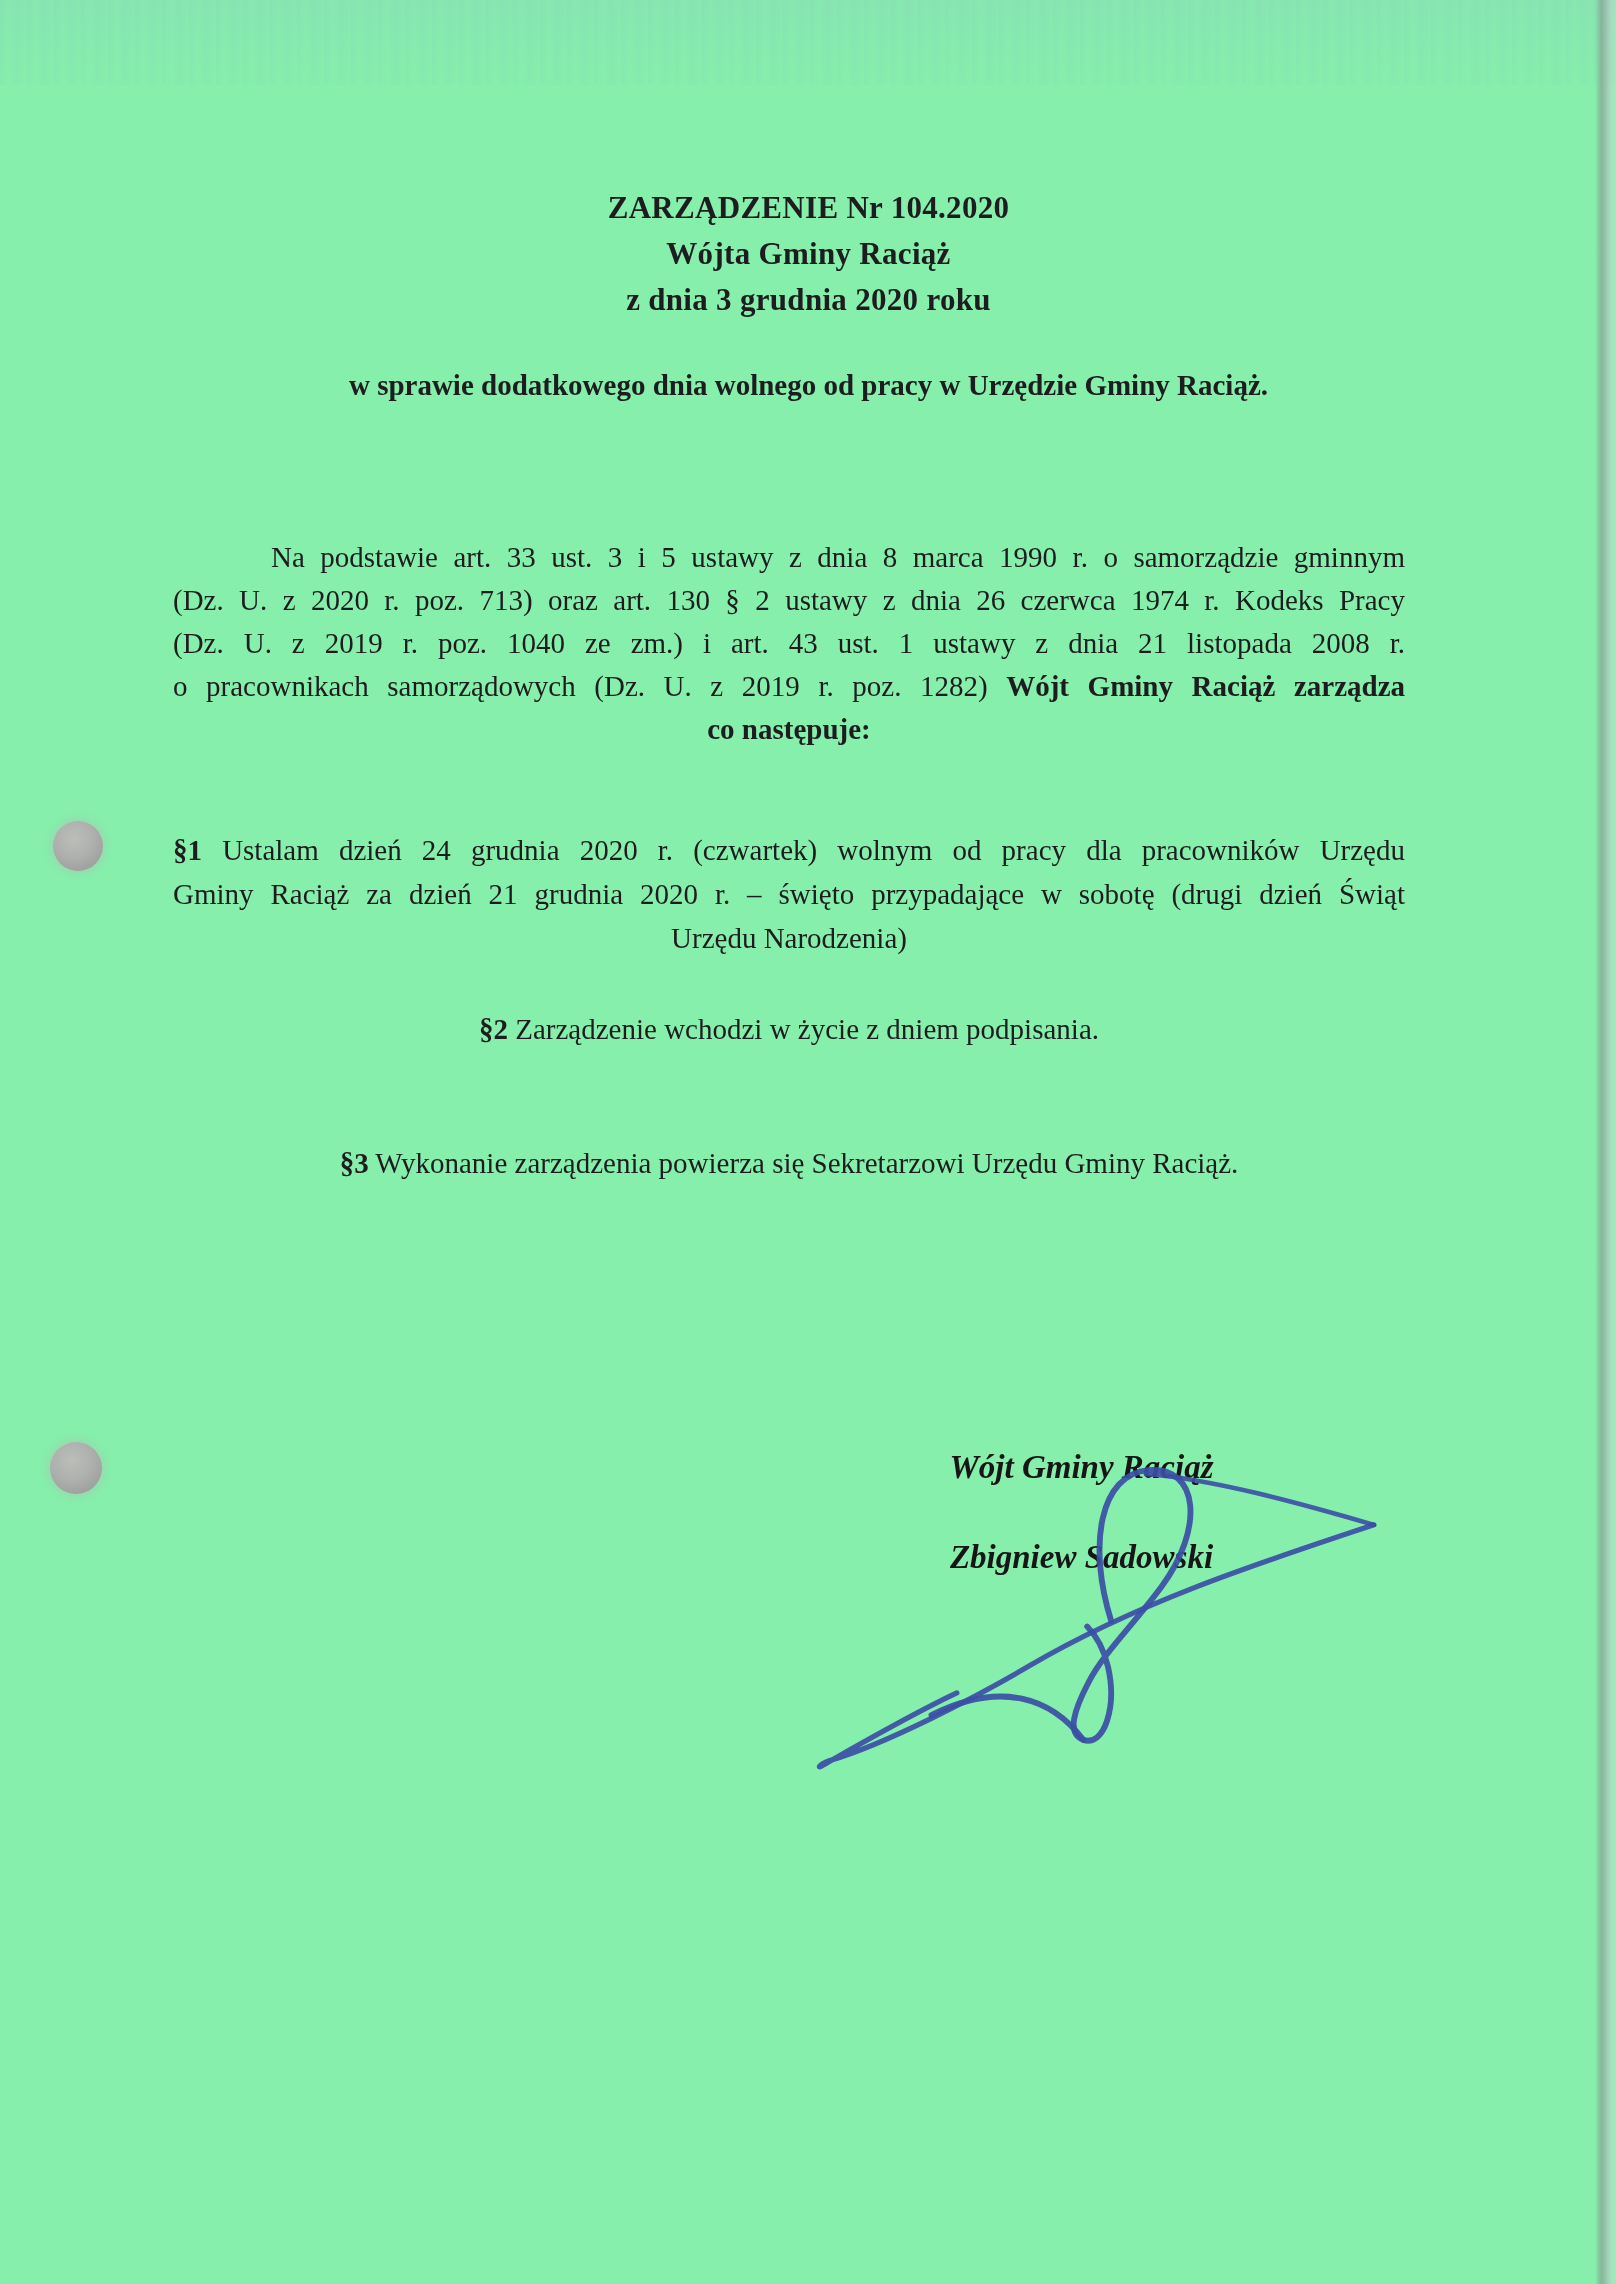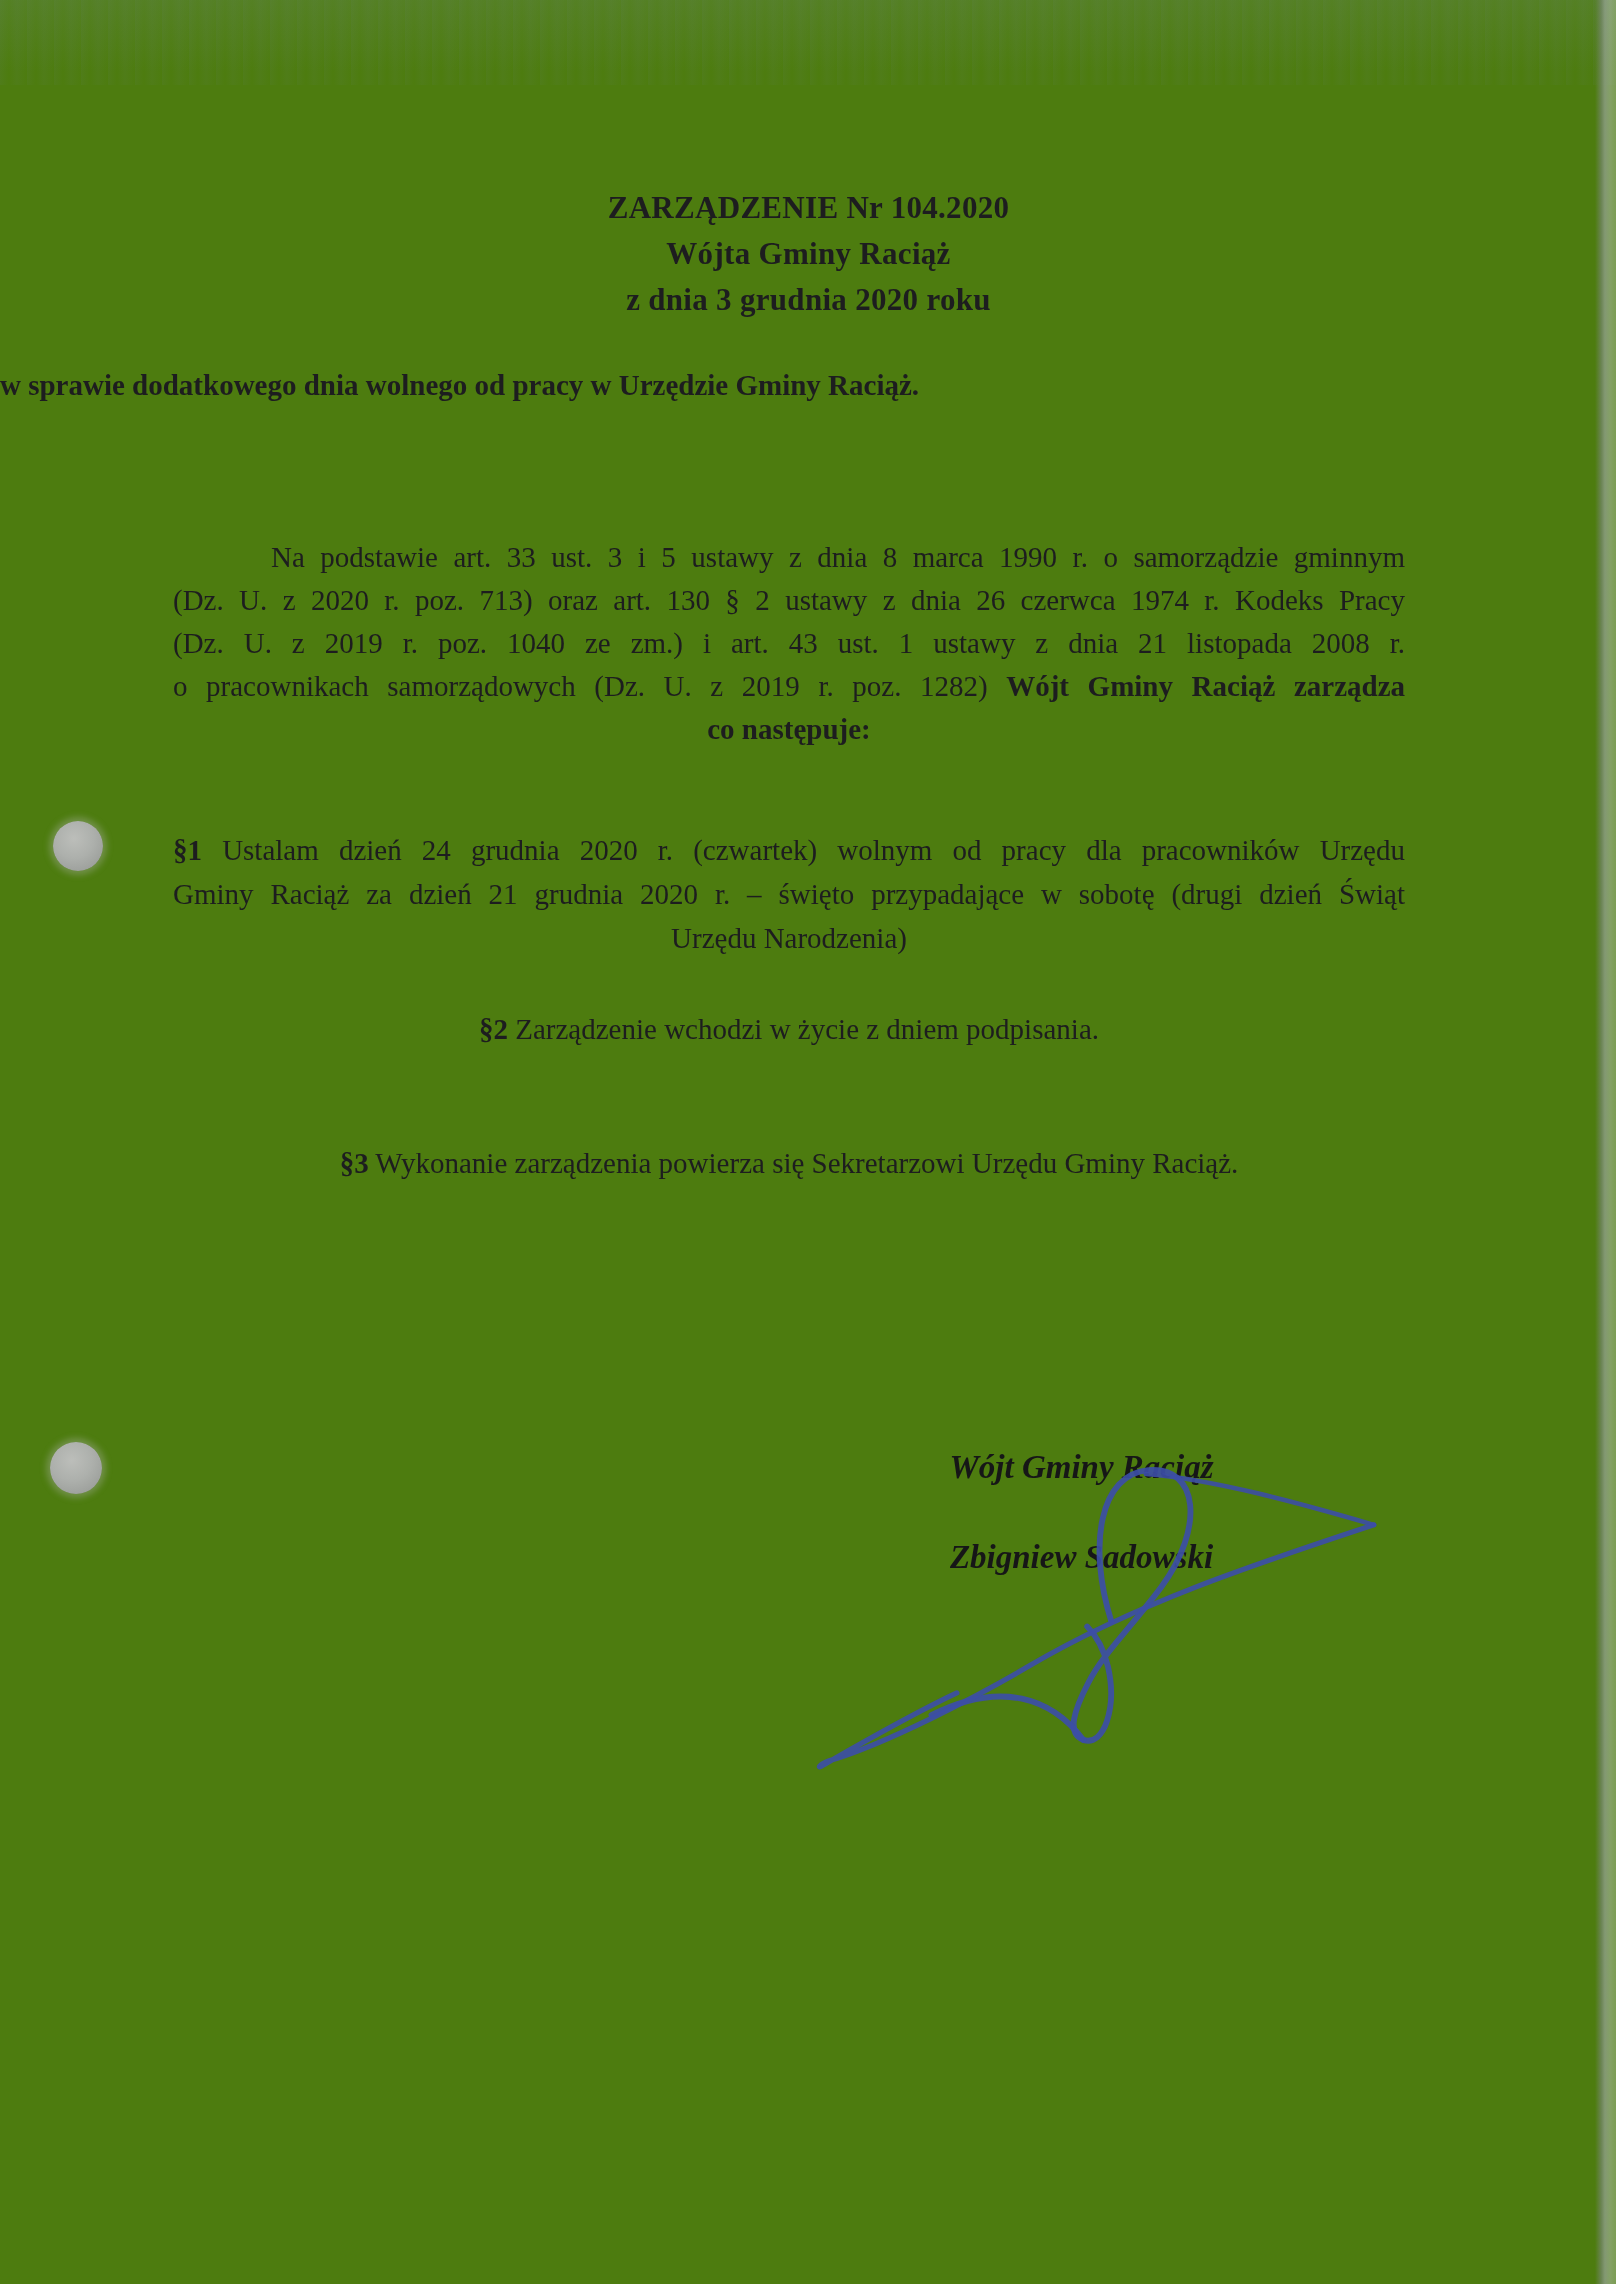--- a/index.html
+++ b/index.html
@@ -1,20 +1,20 @@
 <!DOCTYPE html>
 <html lang="pl" style="font-size:10.4px"><head>
 <meta charset="utf-8">
 <title>Zarządzenie Nr 104.2020</title>
 <style>
   html,body{margin:0;padding:0;background:#ffffff;}
   .page{
     position:relative;
     width:1617px;height:2284px;
-    background:#4d7c0f;
+    background:#86efac;
     font-family:"Liberation Serif","DejaVu Serif",serif;
     color:#1d1d1f;
     overflow:hidden;
   }
   
   .scan-top{
     position:absolute;left:0;top:0;width:1617px;height:85px;
     background:
       repeating-linear-gradient(90deg,
         rgba(120,135,205,0.06) 0px, rgba(120,135,205,0.00) 9px,
@@ -41,21 +41,21 @@
   .hole1{left:53px;top:821px;width:50px;height:50px;}
   .hole2{left:50px;top:1442px;width:52px;height:52px;}
 
   .title-block{
     position:absolute;left:0;top:185px;width:1617px;
     text-align:center;font-size:31px;font-weight:700;line-height:46px;
     letter-spacing:0.3px;
   }
   .subject{
     position:absolute;left:0;top:364px;width:1617px;
-    text-align:left;font-size:29px;font-weight:700;line-height:43px;
+    text-align:center;font-size:29px;font-weight:700;line-height:43px;
   }
   .bodycol{position:absolute;left:173px;width:1232px;font-size:29px;line-height:43px;}
   .p1{top:488px;margin-top:48px;}
   .s1{top:828px;line-height:44px;}
   .s2{top:1008px;}
   .s3{top:1142px;}
   .jline{text-align:justify;text-align-last:justify;}
   .lline{text-align:center;}
   .indent{padding-left:98px;}
   .b{font-weight:700;}

